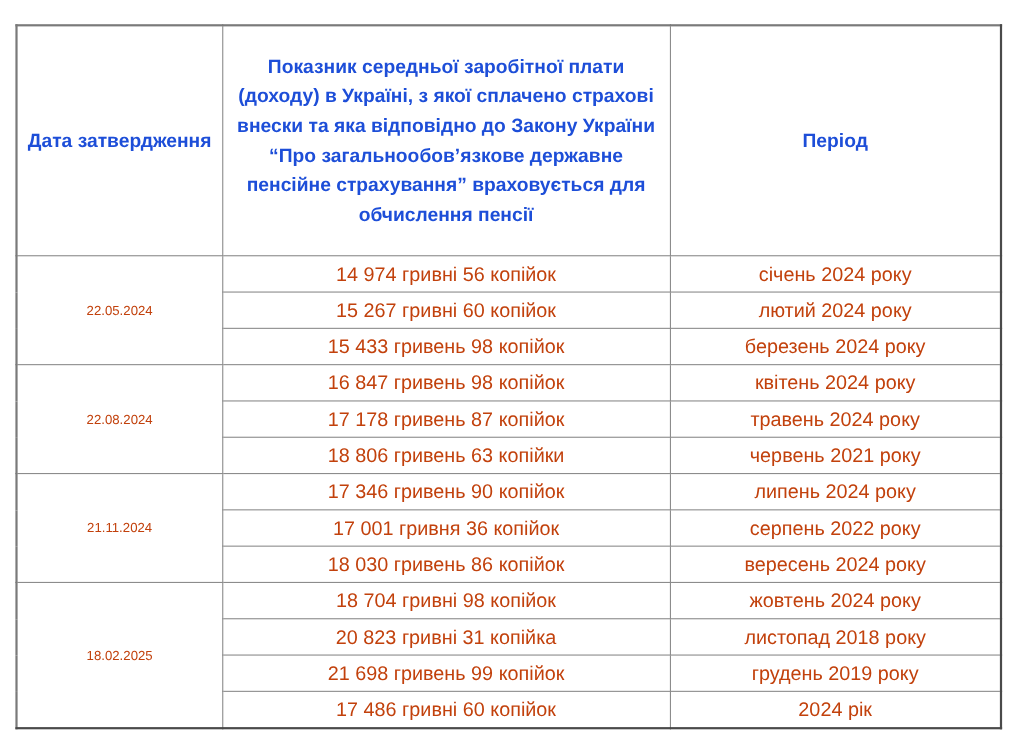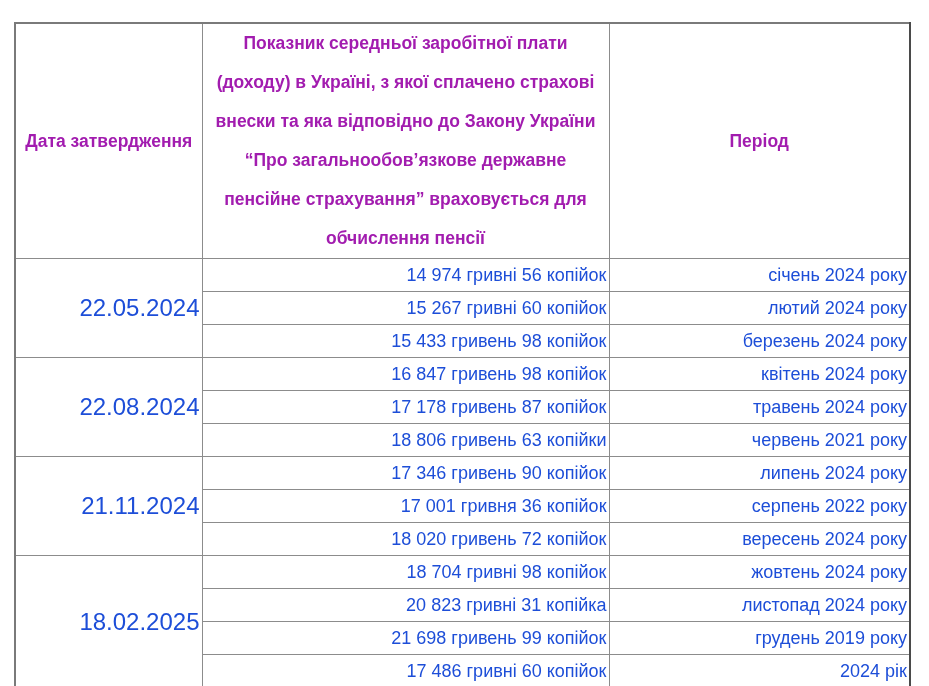--- a/index.html
+++ b/index.html
@@ -32,33 +32,32 @@
     .wage-table th,
     .wage-table td {
       border: 1px solid #8c8c8c;
       text-align: center;
       vertical-align: middle;
       padding: 0 2px;
     }
     .wage-table th {
       font-weight: bold;
       font-size: 17.5px;
-      line-height: 39px;
+      line-height: 27px;
       height: 208px;
-      color: #a21caf;
+      color: #1d4ed8;
     }
     .wage-table td {
       font-size: 18px;
       height: 32px;
       line-height: 22px;
-      color: #1d4ed8;
-      text-align: right;
+      color: #c2410c;
     }
     .wage-table td.date-cell {
-      font-size: 24px;
+      font-size: 12px;
     }
     col.c1 { width: 187px; }
     col.c2 { width: 407px; }
     col.c3 { width: 301px; }
   </style>
 </head>
 <body>
 
 <div class="wrap">
   <table class="wage-table">
@@ -107,32 +106,32 @@
       <tr>
         <td class="date-cell" rowspan="3">21.11.2024</td>
         <td>17 346 гривень 90 копійок</td>
         <td>липень 2024 року</td>
       </tr>
       <tr>
         <td>17 001 гривня 36 копійок</td>
         <td>серпень 2022 року</td>
       </tr>
       <tr>
-        <td>18 020 гривень 72 копійок</td>
+        <td>18 030 гривень 86 копійок</td>
         <td>вересень 2024 року</td>
       </tr>
 
       <tr>
         <td class="date-cell" rowspan="4">18.02.2025</td>
         <td>18 704 гривні 98 копійок</td>
         <td>жовтень 2024 року</td>
       </tr>
       <tr>
         <td>20 823 гривні 31 копійка</td>
-        <td>листопад 2024 року</td>
+        <td>листопад 2018 року</td>
       </tr>
       <tr>
         <td>21 698 гривень 99 копійок</td>
         <td>грудень 2019 року</td>
       </tr>
       <tr>
         <td>17 486 гривні 60 копійок</td>
         <td>2024 рік</td>
       </tr>
     </tbody>

